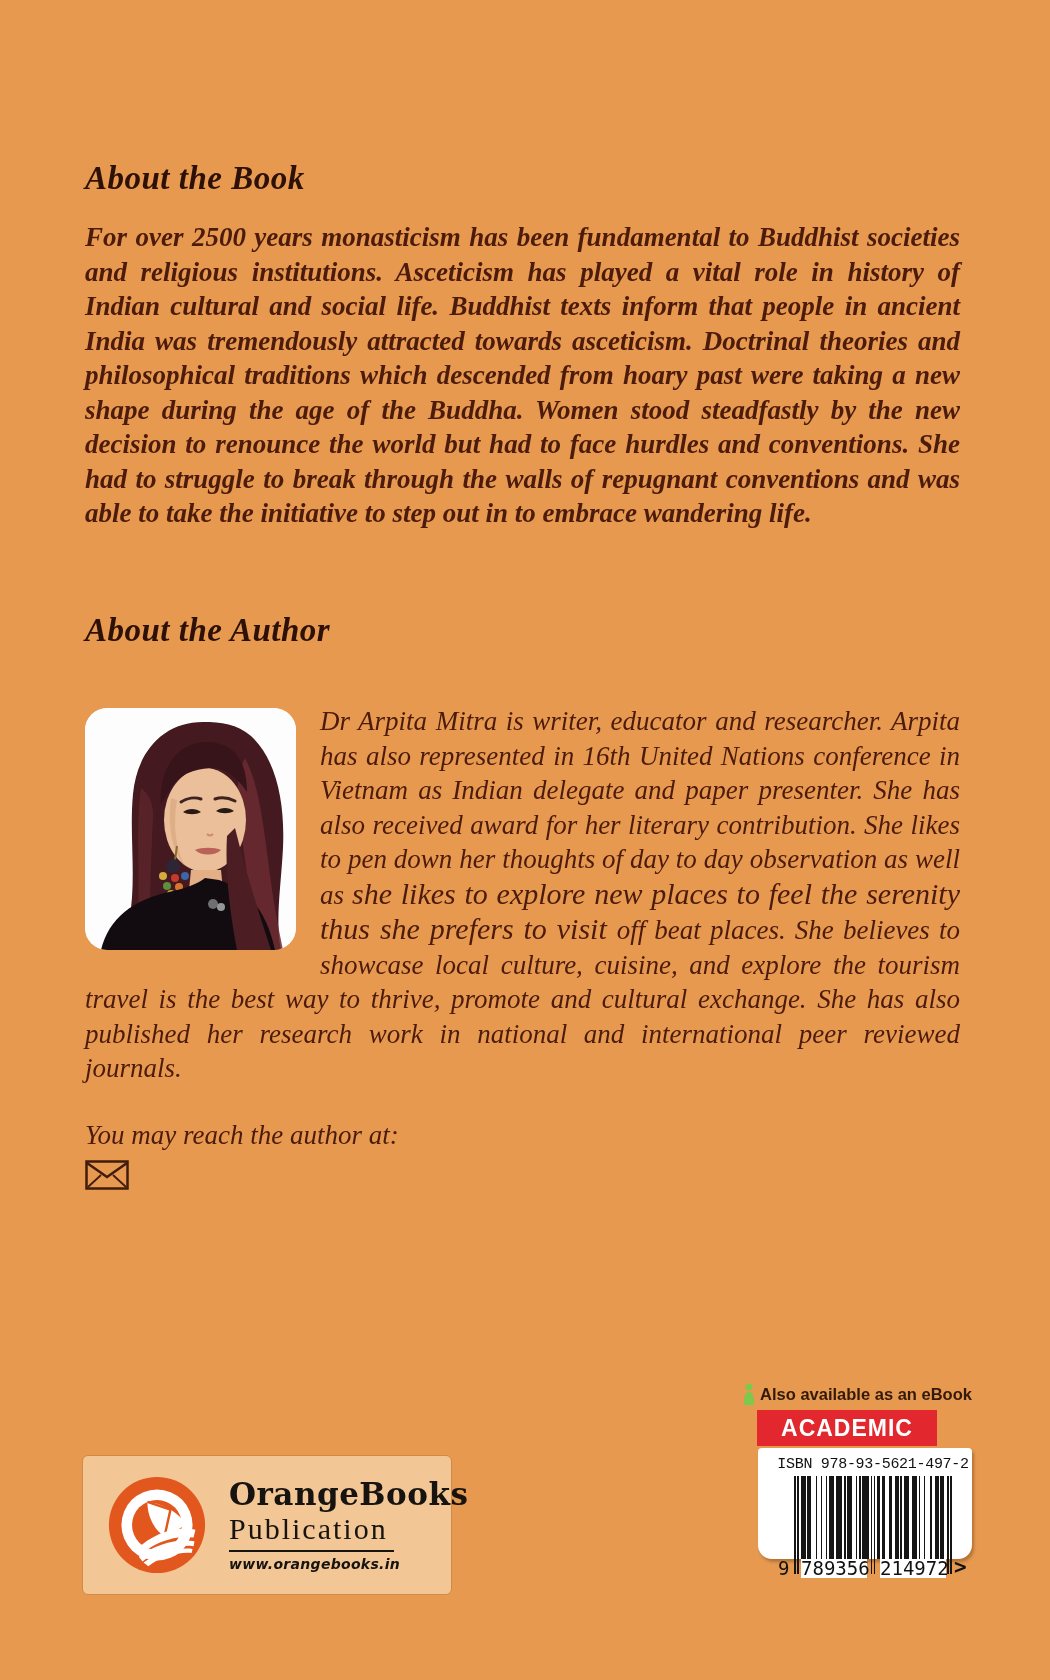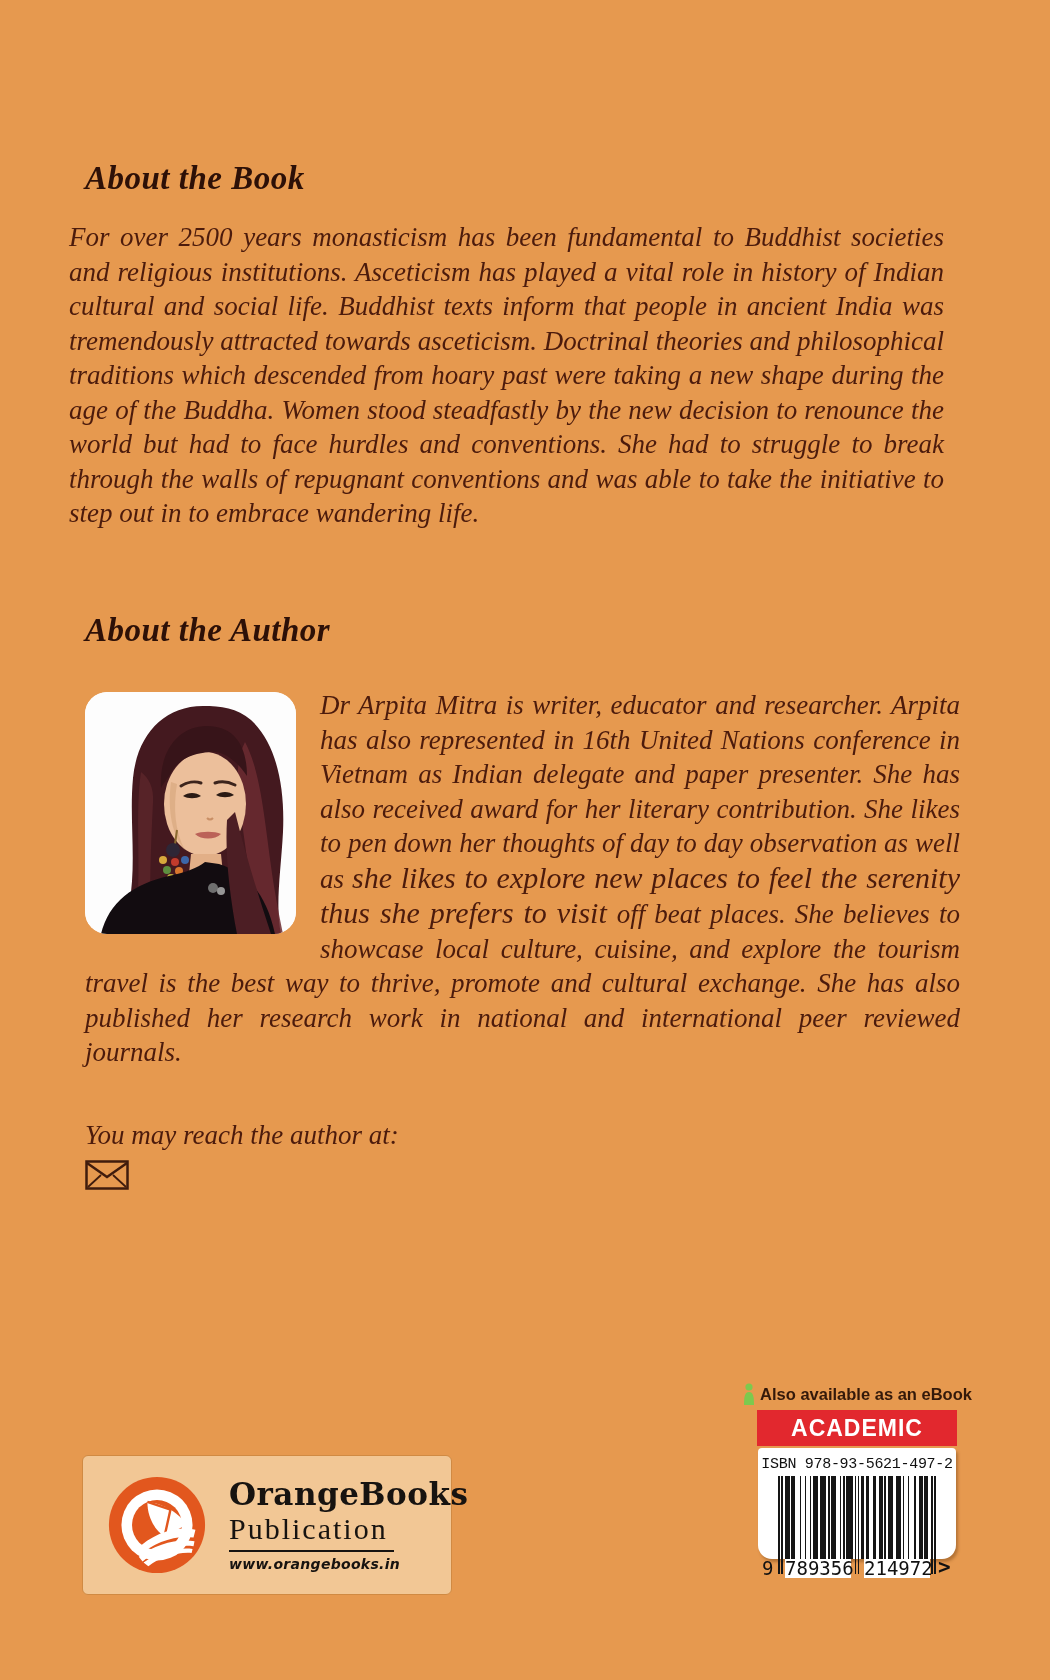--- a/index.html
+++ b/index.html
@@ -13,22 +13,22 @@
     position:absolute;left:85px;margin:0;
     font-size:33px;font-weight:bold;font-style:italic;
     color:var(--heading,#2D1007);letter-spacing:.5px;
   }
   #h-book{top:160px;}
   #h-author{top:612px;}
   .body-text{
     font-style:italic;font-size:27px;line-height:34.5px;
     color:var(--ink,#4C1B0C);text-align:justify;margin:0;
   }
-  #p-book{position:absolute;left:69px;width:875px;top:220px;}
-  .author-section{position:absolute;left:85px;width:875px;top:688px;}
+  #p-book{position:absolute;left:85px;width:875px;top:220px;font-weight:bold;}
+  .author-section{position:absolute;left:85px;width:875px;top:704px;}
   .photo{
     float:left;width:211px;height:242px;margin:4px 24px 6px 0;
     border-radius:22px;overflow:hidden;background:#fff;
   }
   .photo svg{display:block;width:100%;height:100%;}
   .bio-large{font-size:30px;}
   .contact{position:absolute;left:85px;top:1120px;width:640px;}
   .contact-label{font-style:italic;font-size:27px;color:var(--ink,#4C1B0C);margin:0;}
   .email-row{display:flex;align-items:center;margin-top:9px;}
   .email-row svg{width:44px;height:30px;flex:none;}
@@ -49,29 +49,30 @@
 
   
   .ebook-row{
     position:absolute;left:757px;top:1383px;width:200px;
     display:flex;align-items:center;justify-content:center;gap:4px;
   }
   .ebook-icon svg{width:14px;height:23px;display:block;}
   .ebook-icon svg *{fill:var(--ebook-green,#7CC94E);}
   .ebook-text{font-family:"Liberation Sans",sans-serif;font-weight:bold;font-size:16.5px;color:#33190A;white-space:nowrap;}
   .academic-banner{
-    position:absolute;left:757px;top:1410px;width:200px;height:36px;
+    position:absolute;left:757px;top:1410px;width:180px;height:36px;
     background:var(--academic-red,#E2282E);color:#fff;
     font-family:"Liberation Sans",sans-serif;font-weight:bold;font-size:23px;
     display:flex;align-items:center;justify-content:center;letter-spacing:1px;
   }
   .barcode-box{
     position:absolute;left:758px;top:1448px;width:198px;height:111px;
     background:#fff;border-radius:4px 4px 14px 14px;
     box-shadow:2px 3px 3px rgba(90,45,10,.35);
+    padding-left:16px;
   }
   .isbn-line{
     font-family:"Liberation Mono",monospace;font-size:15px;letter-spacing:-.3px;
     text-align:center;margin-top:8px;color:#111;white-space:nowrap;
   }
   .barcode-wrap{position:relative;width:158px;margin:3px auto 0;height:98px;}
   #barcode{width:158px;height:98px;display:block;}
   .bc-digit{
     position:absolute;bottom:-4px;font-family:"DejaVu Sans Mono",monospace;
     font-size:19px;color:#111;line-height:1;

